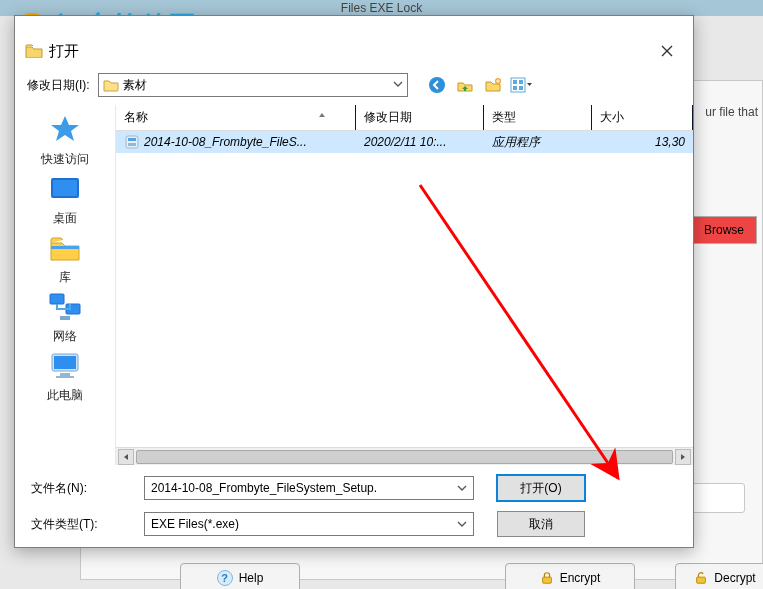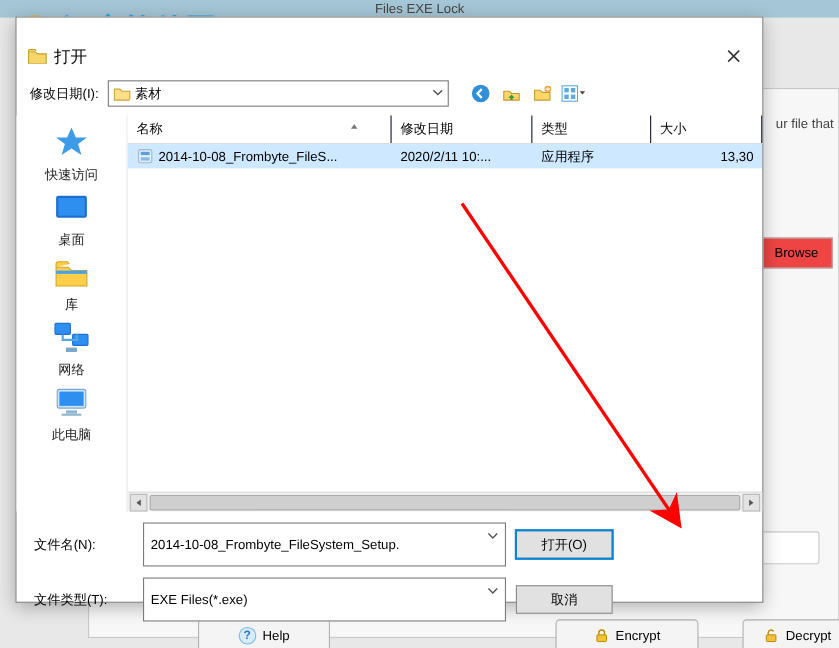--- a/index.html
+++ b/index.html
@@ -49,34 +49,34 @@
   .filearea { flex:1; border-left:1px solid #e8e8e8; display:flex; flex-direction:column;}
   .fh { display:flex; height:26px; border-bottom:1px solid #dcdcdc; font-size:12px; align-items:center; background:#fff;}
   .fh > div{ padding:0 8px; height:100%; display:flex; align-items:center; border-right:1px solid #0f172a; position:relative;}
   .fh .c1{ width:240px;}
   .fh .c2{ width:128px;}
   .fh .c3{ width:108px;font-family:Liberation Serif, serif;}
   .fh .c4{ flex:1;}
   .sort-caret{position:absolute;right:28px;top:5px;}
   .filelist{ flex:1; overflow:hidden; position:relative;}
   .frow{ display:flex; height:22px; font-size:12px; align-items:center; background:#cde8ff;}
-  .frow > div{ padding:0 8px; overflow:hidden; white-space:nowrap; text-overflow:ellipsis;}
+  .frow > div{ padding:0 8px; overflow:hidden; white-space:nowrap; text-overflow:ellipsis;font-style:italic;}
   .frow .c1{ width:240px; display:flex; align-items:center; gap:4px;}
   .frow .c2{ width:128px;}
   .frow .c3{ width:108px;}
   .frow .c4{ flex:1; text-align:right;}
   .exe-ic{width:16px;height:16px;flex-shrink:0;}
   .hscroll{ height:18px; border-top:1px solid #dcdcdc; background:#f0f0f0; display:flex; align-items:center; justify-content:space-between; padding:0 2px;}
   .hscroll .arr{ width:16px;height:16px;background:#e3e3e3;border:1px solid #bbb;display:flex;align-items:center;justify-content:center;}
   .hscroll .thumb{ flex:1; margin:0 2px; height:14px; background:#cfcfcf; border:1px solid #aaa; border-radius:2px;}
 
   .dlg-bottom{ padding:10px 16px; font-size:12px;}
-  .brow{ display:flex; align-items:center; gap:9px; margin-bottom:10px;}
+  .brow{ display:flex; align-items:center; gap:23px; margin-bottom:10px;}
   .brow label{ width:90px;}
-  .brow .sel{ flex:1; max-width:330px; height:40px; border:1px solid #7a7a7a; padding:0 6px; display:flex; align-items:center; font-family:"Consolas","Courier New",monospace; background:#fff; position:relative;}
+  .brow .sel{ flex:1; max-width:330px; height:24px; border:1px solid #7a7a7a; padding:0 6px; display:flex; align-items:center; font-family:"Consolas","Courier New",monospace; background:#fff; position:relative;}
   .brow .sel .dd{position:absolute;right:4px;top:4px;}
   .btn{ width:88px; height:26px; background:#e1e1e1; border:1px solid #8a8a8a; font-size:12px; display:flex;align-items:center;justify-content:center; cursor:pointer;}
   .btn.primary{ outline:2px solid #0a84d6; outline-offset:-1px;}
 
   
   .red-arrow{ position:absolute; left:300px; top:180px; pointer-events:none;}
 </style>
 </head>
 <body>
 

